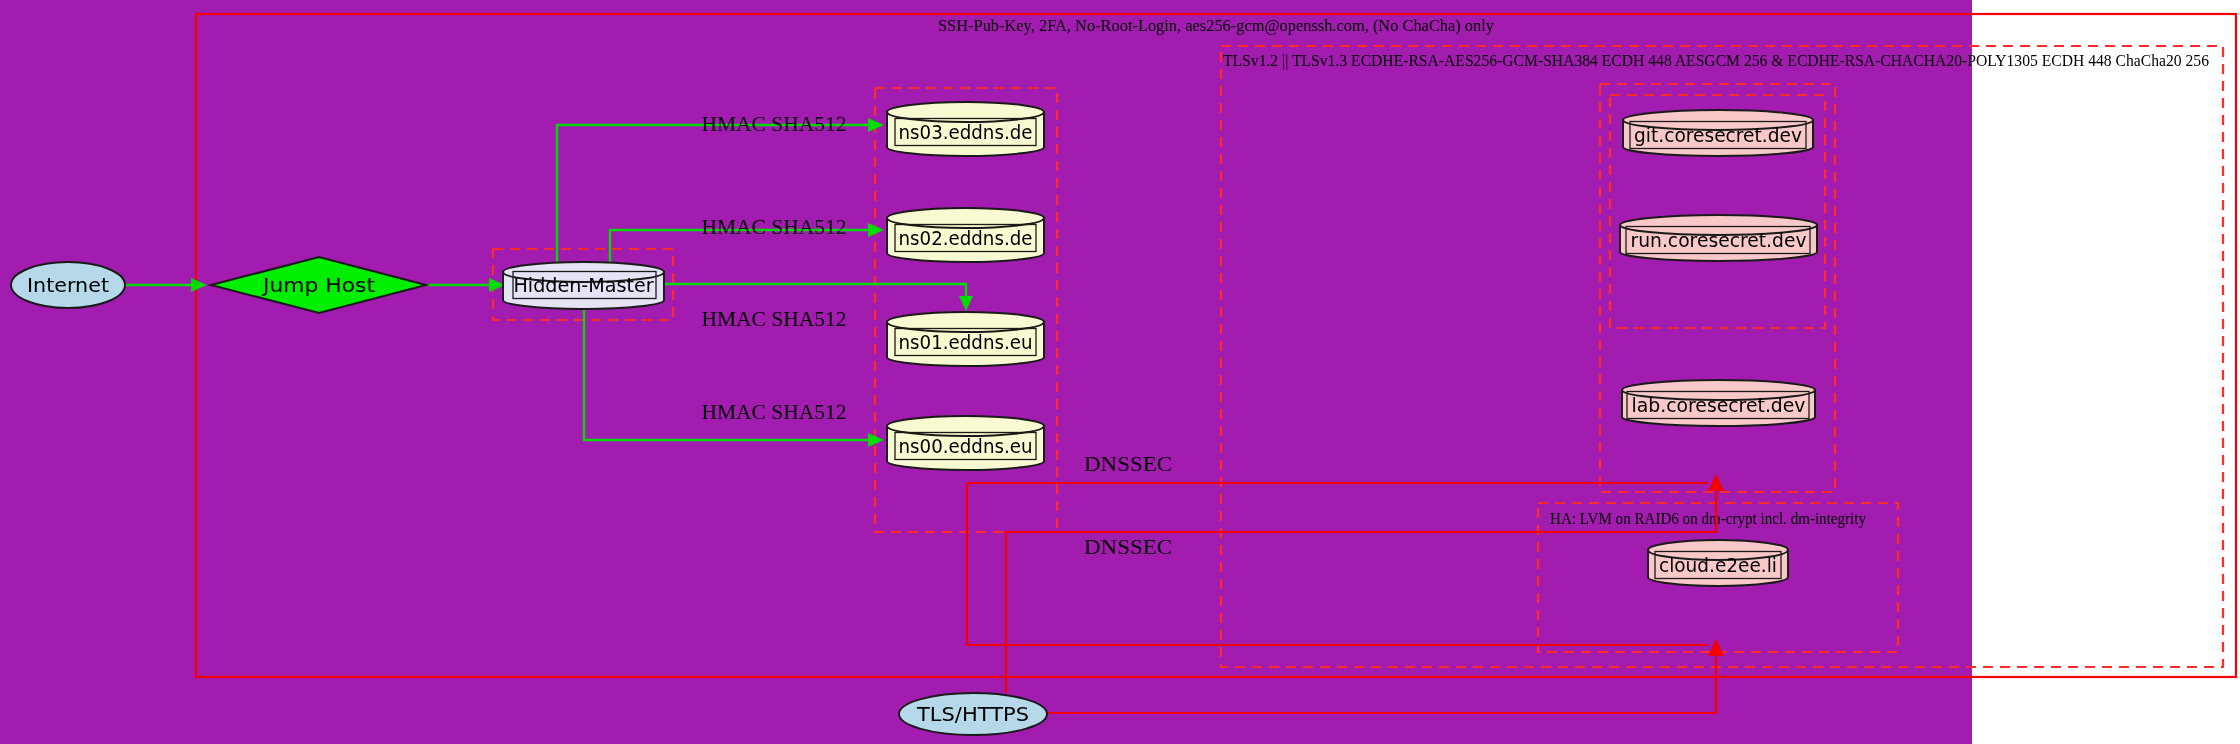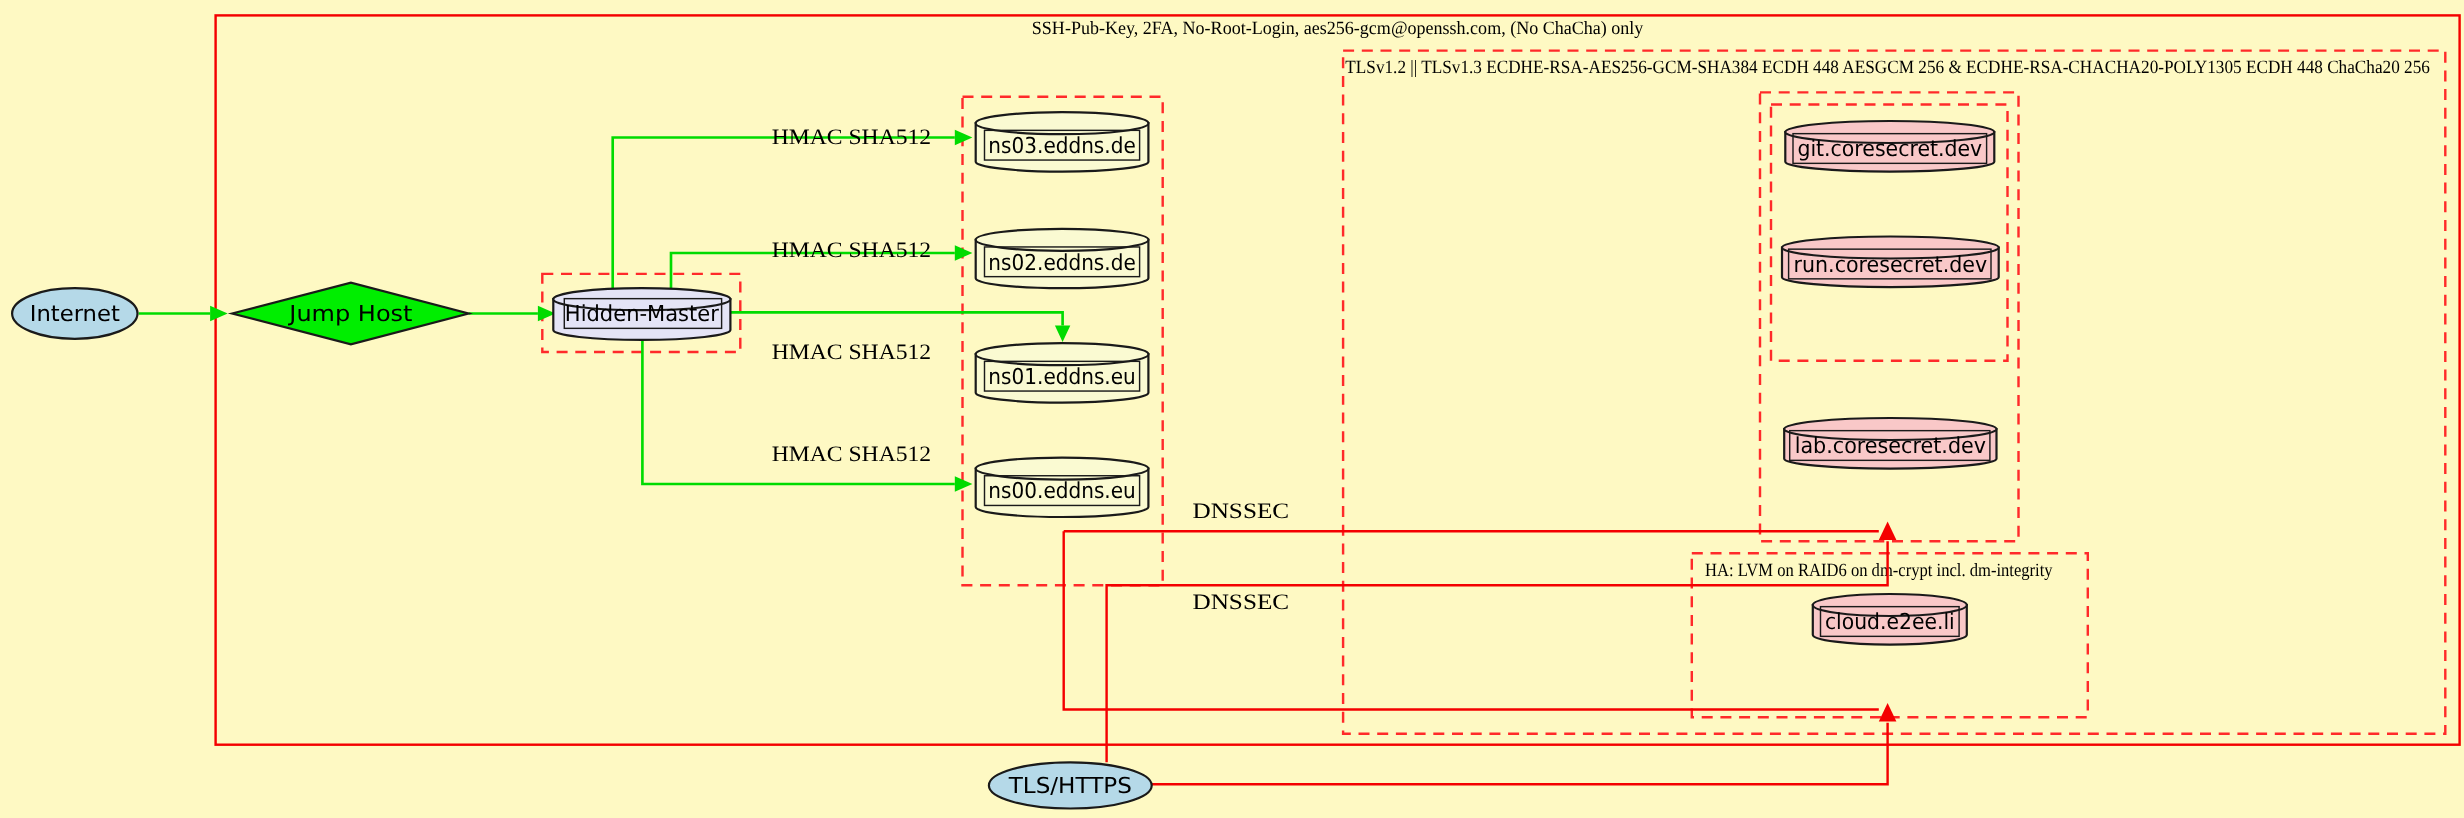--- a/index.html
+++ b/index.html
@@ -1,16 +1,16 @@
 <!DOCTYPE html>
 <html><head>
 <meta charset="utf-8">
 <style>
   html,body{margin:0;padding:0;background:#ffffff;}
-  .stage{width:2240px;height:744px;position:relative;background:#fef9c3;}
+  .stage{width:1972px;height:744px;position:relative;background:#a21caf;}
   svg{display:block;}
   text{fill:#000;}
   .node-label{font-family:"DejaVu Sans","Liberation Sans",sans-serif;font-size:20px;}
   .edge-label{font-family:"Liberation Serif","DejaVu Serif",serif;font-size:20px;}
   .cluster-label{font-family:"Liberation Serif","DejaVu Serif",serif;font-size:17px;}
   .solid-red{stroke:#f40000;stroke-width:2.2;fill:none;}
   .dashed-red{stroke:#ff2a2a;stroke-width:2.2;fill:none;stroke-dasharray:10 7;}
   .green-edge{stroke:#00db00;stroke-width:2.4;fill:none;}
   .green-head{fill:#00db00;stroke:none;}
   .red-head{fill:#f40000;stroke:none;}

